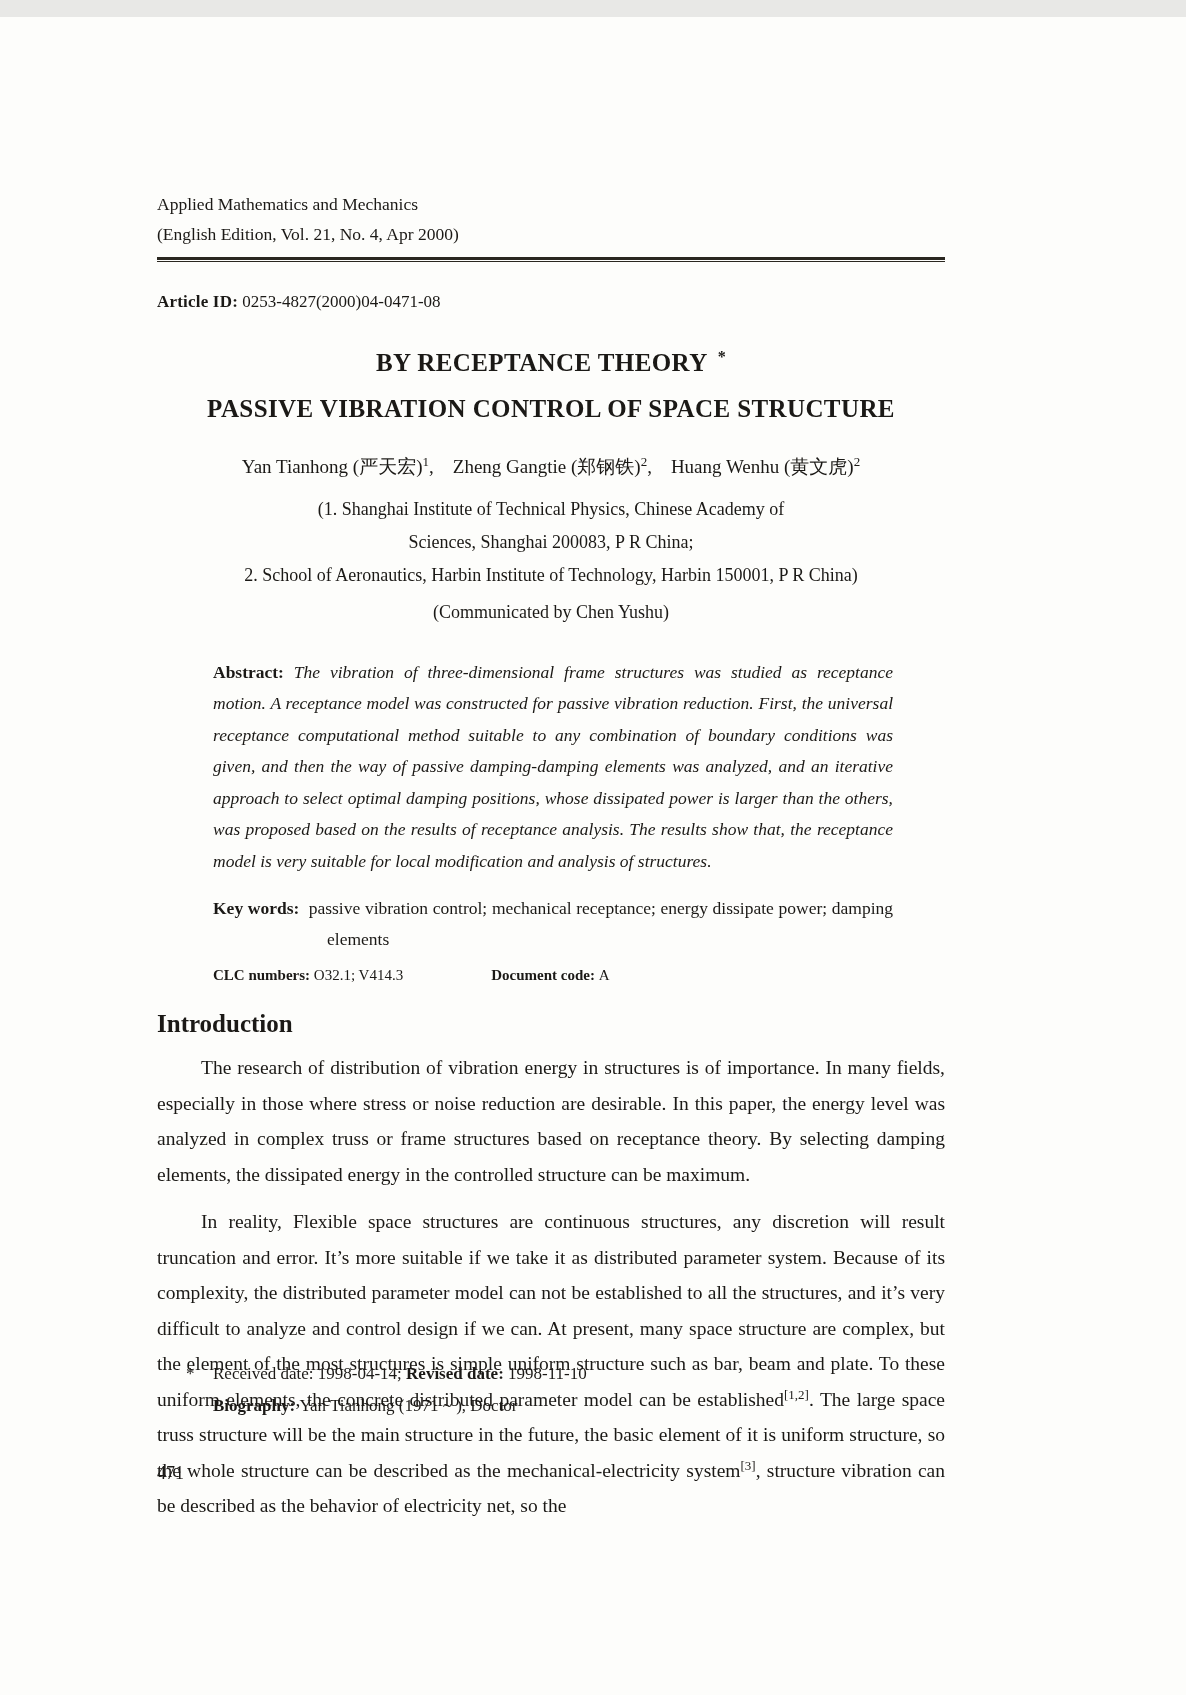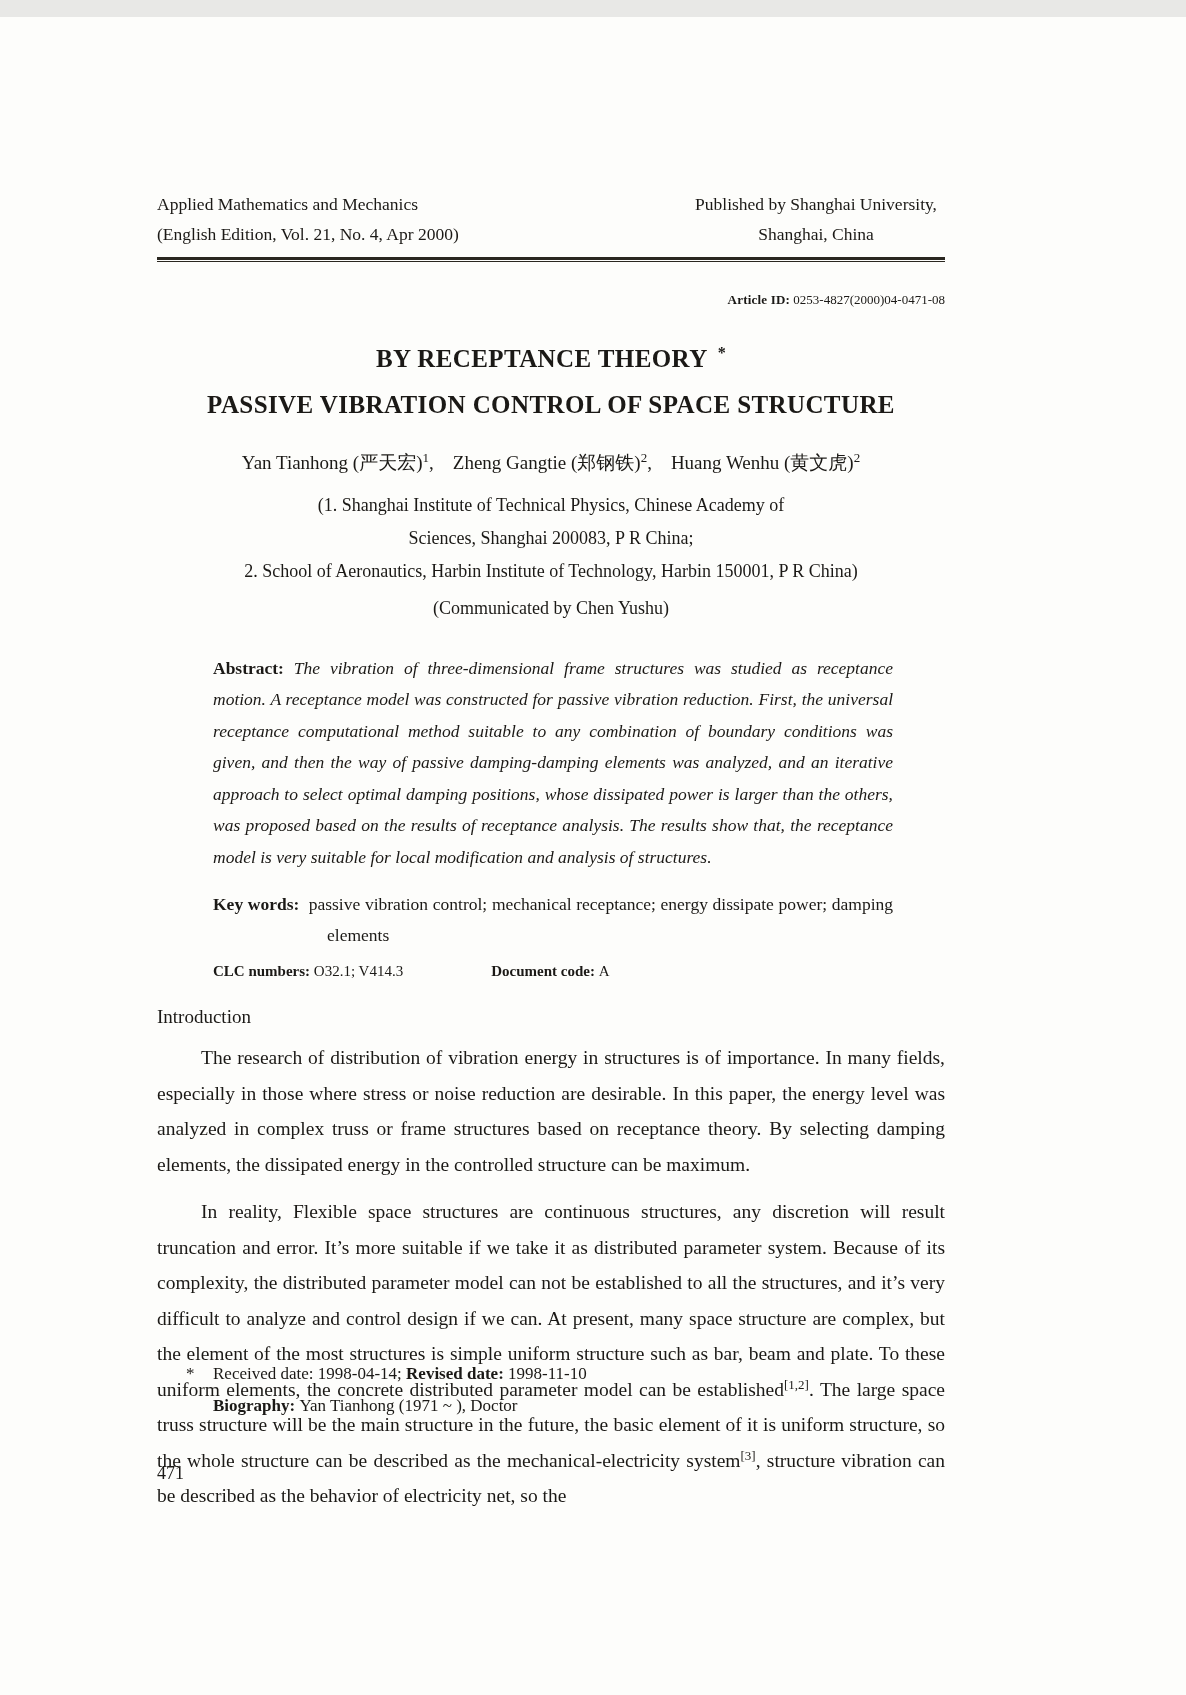--- a/index.html
+++ b/index.html
@@ -23,38 +23,38 @@
   .b { font-weight: bold; }
   .i { font-style: italic; }
 
   
   .journal-header { display: flex; justify-content: space-between; font-size: 17.5px; line-height: 30px; }
   .jh-left { text-align: left; }
   .jh-right { text-align: center; padding-right: 8px; }
 
   .header-rule { margin-top: 8px; height: 5px; border-top: 3px solid #2a2username0; border-top: 3px solid #2a2720; border-bottom: 1px solid #2a2720; }
 
-  .article-id { margin-top: 30px; font-size: 13px; text-align: right; }
+  .article-id { margin-top: 30px; font-size: 17px; }
   .article-id .b { letter-spacing: 0.2px; }
 
   .title { margin-top: 22px; text-align: center; font-weight: bold; font-size: 25px; line-height: 46px; letter-spacing: 0.4px; }
   .title sup { font-size: 16px; margin-left: 10px; }
 
   .authors { margin-top: 22px; text-align: center; font-size: 19px; }
   .authors sup { font-size: 13px; }
 
   .affils { margin-top: 12px; text-align: center; font-size: 18px; line-height: 33px; }
   .communicated { margin-top: 10px; text-align: center; font-size: 18px; }
 
   .abstract { margin: 34px 52px 0 56px; font-size: 17.5px; line-height: 31.5px; text-align: justify; }
   .keywords { margin: 16px 52px 0 56px; font-size: 17.5px; line-height: 31px; text-align: justify; padding-left: 114px; text-indent: -114px; }
   .clc-line { margin: 12px 52px 0 56px; font-size: 15px; }
   .clc-doc-label { margin-left: 88px; }
 
-  .section-heading { margin-top: 26px; font-size: 19px; font-weight: normal; }
+  .section-heading { margin-top: 26px; font-size: 25px; font-weight: bold; }
 
   .body-para { margin: 12px 0 0 0; font-size: 19.5px; line-height: 35.5px; text-align: justify; text-indent: 44px; }
   .body-para sup { font-size: 13px; line-height: 0; }
 
   .footnote {
     position: absolute;
     left: 186px;
     top: 1341px;
     width: 762px;
     font-size: 17px;
@@ -75,24 +75,20 @@
 </head>
 <body>
 
 <div class="page">
   <div class="content">
 
     <div class="journal-header">
       <div class="jh-left">
         <div>Applied Mathematics and Mechanics</div>
         <div>(English Edition, Vol. 21, No. 4, Apr 2000)</div>
-      </div>
-      <div class="jh-right">
-        <div>Published by Shanghai University,</div>
-        <div>Shanghai, China</div>
       </div>
     </div>
 
     <div class="header-rule"></div>
 
     <div class="article-id">
       <span class="b">Article ID:</span>
       <span>0253-4827(2000)04-0471-08</span>
     </div>
 

